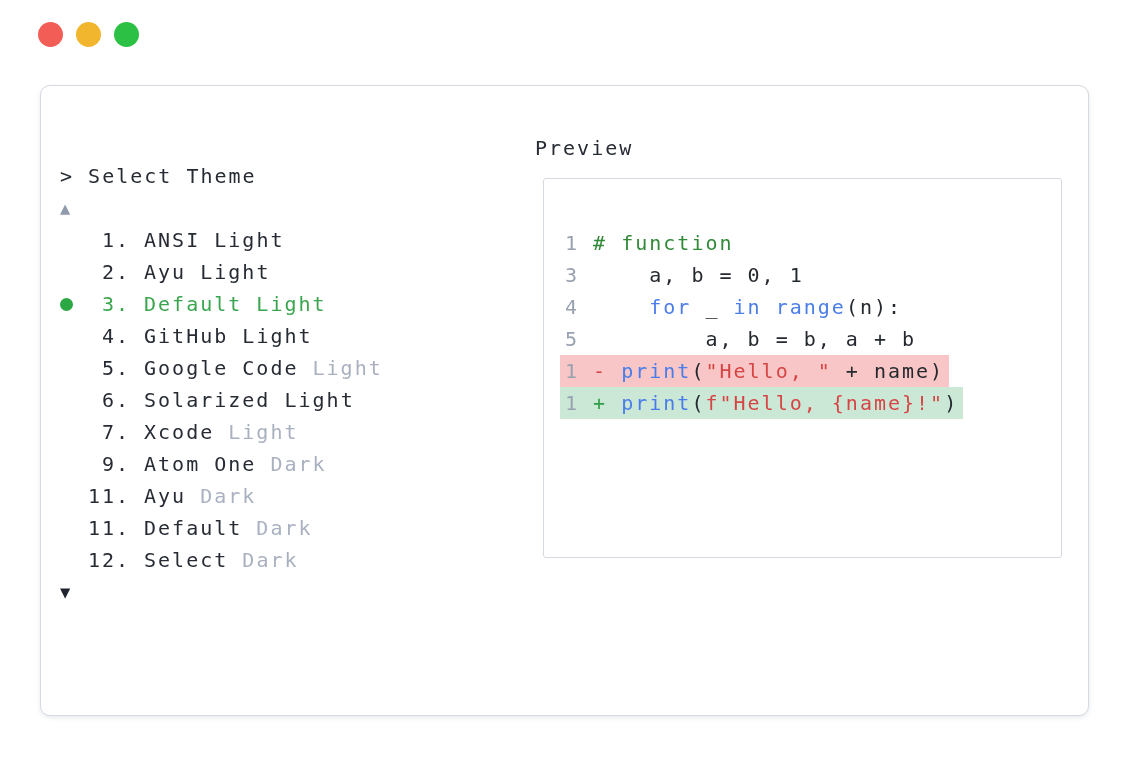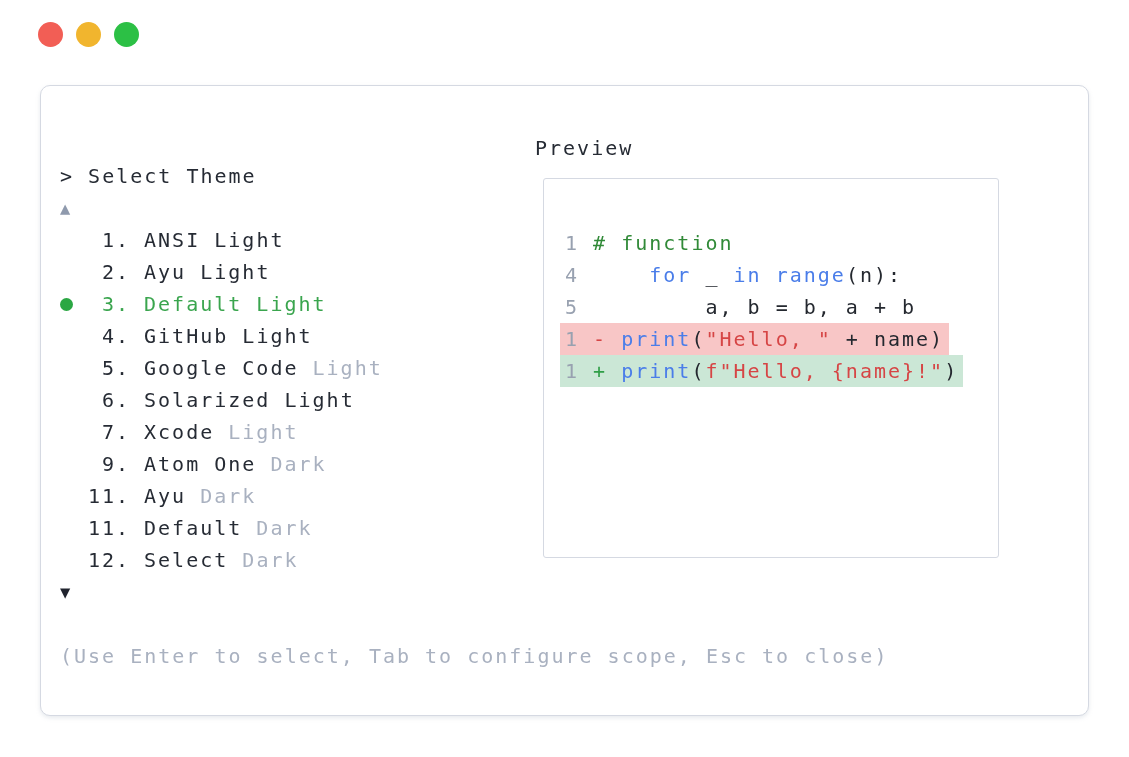--- a/index.html
+++ b/index.html
@@ -28,21 +28,21 @@
   .theme-row .bullet { display:inline-block; width:13px; height:13px; border-radius:50%;
                        background:#2ba743; }
   .theme-row .num { display:inline-block; width:42px; text-align:right; }
   .theme-row.selected span { color:#3aa54e; }
   .dim { color:#a9b1c0; }
   .hint-row { color:#a9b1c0; }
 
   
   .preview-col { position:absolute; left:494px; top:46px; }
   .preview-title { color:#262b34; }
-  .preview-box { margin-left:8px; margin-top:14px; width:456px; height:380px;
+  .preview-box { margin-left:8px; margin-top:14px; width:519px; height:380px;
                  border:1.5px solid #d5d9e2; border-radius:3px; background:#fff;
                  padding:48px 8px 0 21px; overflow:hidden; }
   .code-line { white-space:pre; line-height:32px; font-size:20px; letter-spacing:2px;
                color:#24282f; }
   .ln { color:#98a1b0; }
   .tok-plain   { color:#24282f; }
   .tok-comment { color:#318a38; }
   .tok-keyword { color:#4a7de9; }
   .tok-func    { color:#d64545; }
   .tok-string  { color:#d64545; }
@@ -74,27 +74,27 @@
         <div class="row theme-row"><span class="marker"></span><span class="num">5.</span><span> Google Code</span><span class="dim"> Light</span></div>
         <div class="row theme-row"><span class="marker"></span><span class="num">6.</span><span> Solarized</span><span> Light</span></div>
         <div class="row theme-row"><span class="marker"></span><span class="num">7.</span><span> Xcode</span><span class="dim"> Light</span></div>
         <div class="row theme-row"><span class="marker"></span><span class="num">9.</span><span> Atom One</span><span class="dim"> Dark</span></div>
         <div class="row theme-row"><span class="marker"></span><span class="num">11.</span><span> Ayu</span><span class="dim"> Dark</span></div>
         <div class="row theme-row"><span class="marker"></span><span class="num">11.</span><span> Default</span><span class="dim"> Dark</span></div>
         <div class="row theme-row"><span class="marker"></span><span class="num">12.</span><span> Select</span><span class="dim"> Dark</span></div>
       </div>
     <div class="row scroll-ind scroll-down">▼</div>
     <div class="row"> </div>
-    <div class="row hint-row">(Use Enter to select, Tab to configure scope, Esc to close)</div>
   </div>
 
   <div class="preview-col">
     <div class="row preview-title">Preview</div>
     <div class="preview-box">
         <div class="code-line"><span class="ln">1</span> <span class="tok-comment"># function</span></div>
+        <div class="code-line"><span class="ln">3</span> <span class="tok-plain">    a, b = 0, 1</span></div>
         <div class="code-line"><span class="ln">4</span> <span class="tok-plain">    </span><span class="tok-keyword">for</span><span class="tok-plain"> _ </span><span class="tok-keyword">in</span><span class="tok-plain"> </span><span class="tok-keyword">range</span><span class="tok-plain">(n):</span></div>
         <div class="code-line"><span class="ln">5</span> <span class="tok-plain">        a, b = b, a + b</span></div>
         <div class="code-line"><span class="ln"></span></div>
         <div class="code-line"><span class="chip removed"><span class="ln">1</span> <span class="tok-del-sign">-</span><span class="tok-plain"> </span><span class="tok-keyword">print</span><span class="tok-plain">(</span><span class="tok-string">"Hello, "</span><span class="tok-plain"> + name)</span></span></div>
         <div class="code-line"><span class="chip added"><span class="ln">1</span> <span class="tok-add-sign">+</span><span class="tok-plain"> </span><span class="tok-keyword">print</span><span class="tok-plain">(</span><span class="tok-string">f"Hello, {name}!"</span><span class="tok-plain">)</span></span></div>
       </div>
   </div>
 
 </div>
 

